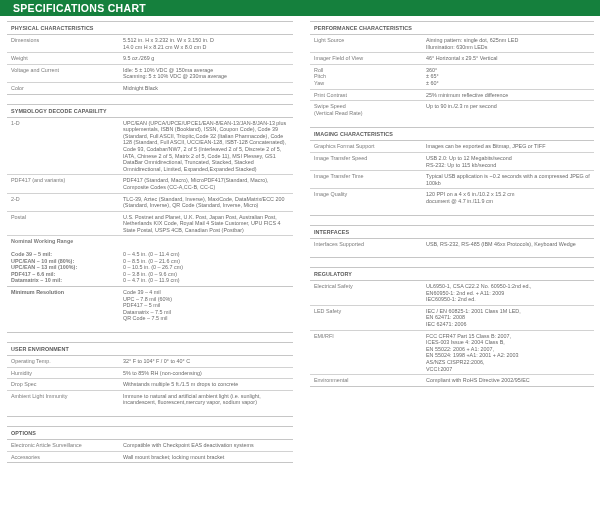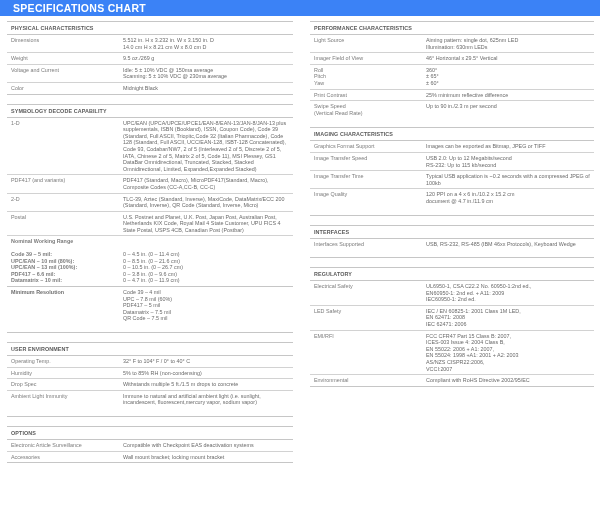--- a/index.html
+++ b/index.html
@@ -1,21 +1,21 @@
 <!DOCTYPE html>
 <html><head>
 <meta charset="utf-8">
 <style>
   * { box-sizing: border-box; margin: 0; padding: 0; }
   html, body { width: 600px; height: 522px; background: #ffffff; overflow: hidden; }
   body { font-family: "Liberation Sans", sans-serif; color: #6a6a6a; font-size: 5.4px; line-height: 6.6px; position: relative; }
 
   .title-bar {
     position: absolute; left: 0; top: 0; width: 600px; height: 16px;
-    background: #3b82f6;
+    background: #15803d;
   }
   .title-bar h1 {
     position: absolute; left: 13px; top: 2px;
     font-family: "Liberation Sans", sans-serif; font-weight: bold;
     font-size: 10.5px; line-height: 12px; letter-spacing: 0.3px; color: #ffffff;
   }
 
   .col { position: absolute; top: 21px; }
   .col-left { left: 7px; width: 286px; }
   .col-right { left: 310px; width: 284px; }

